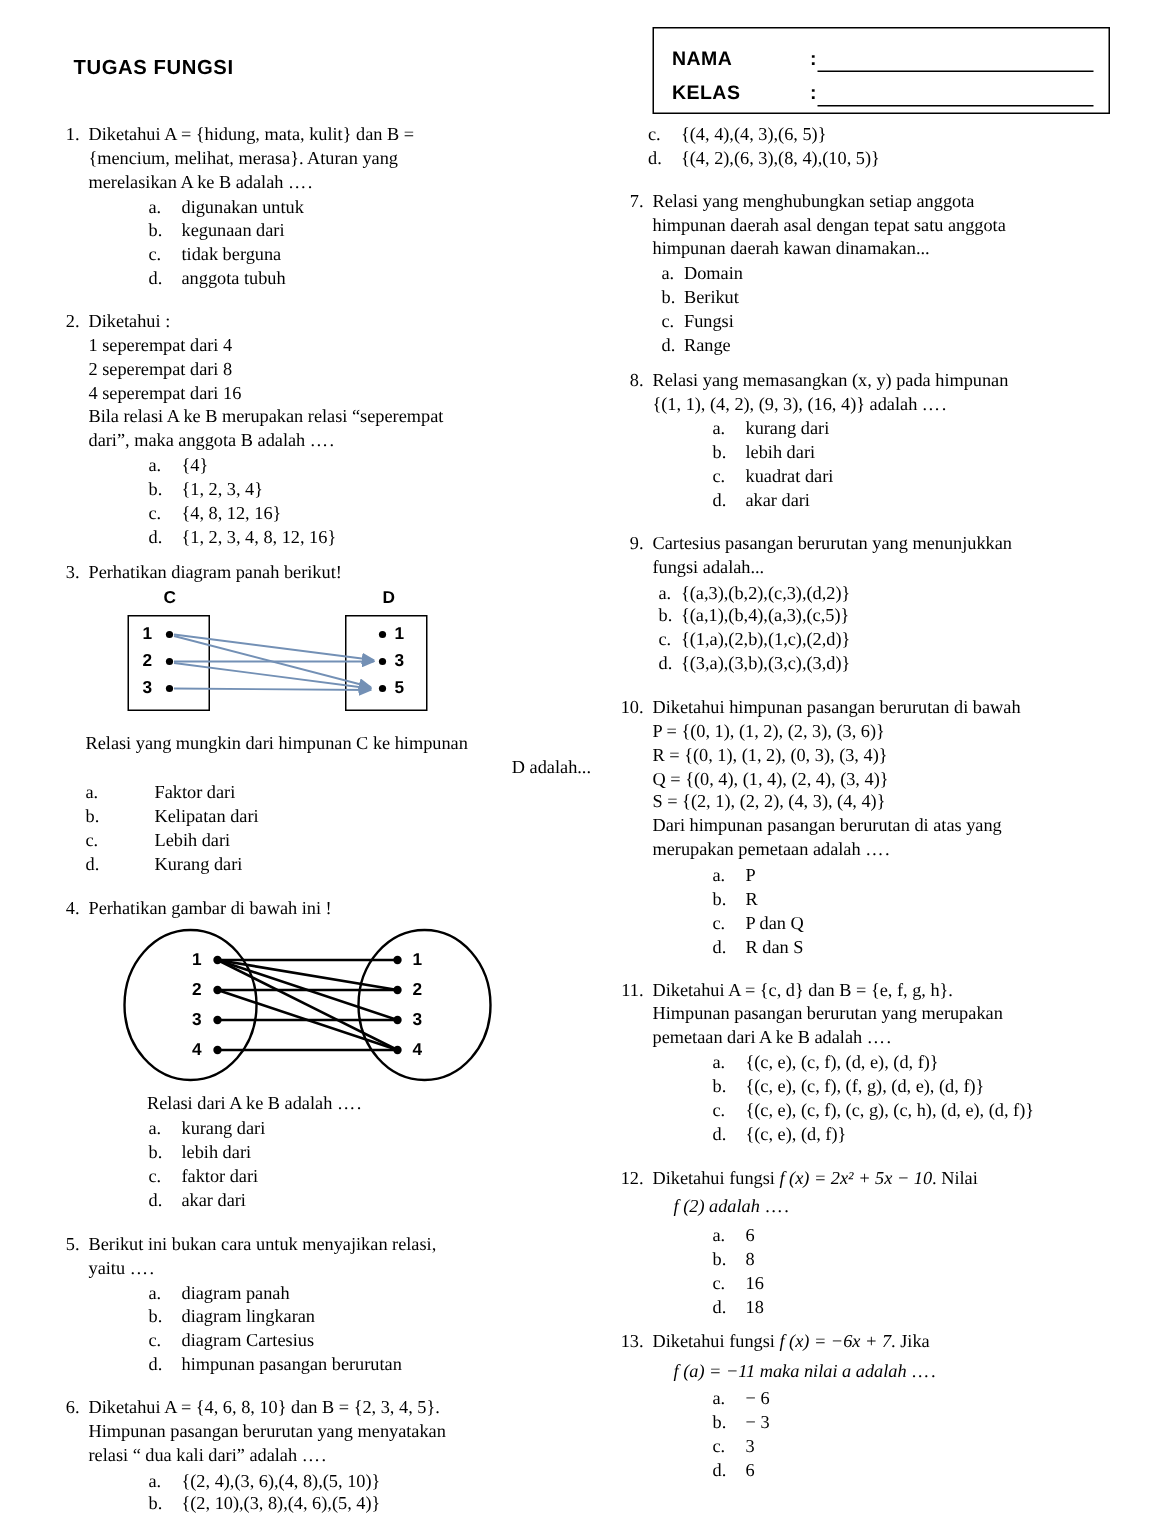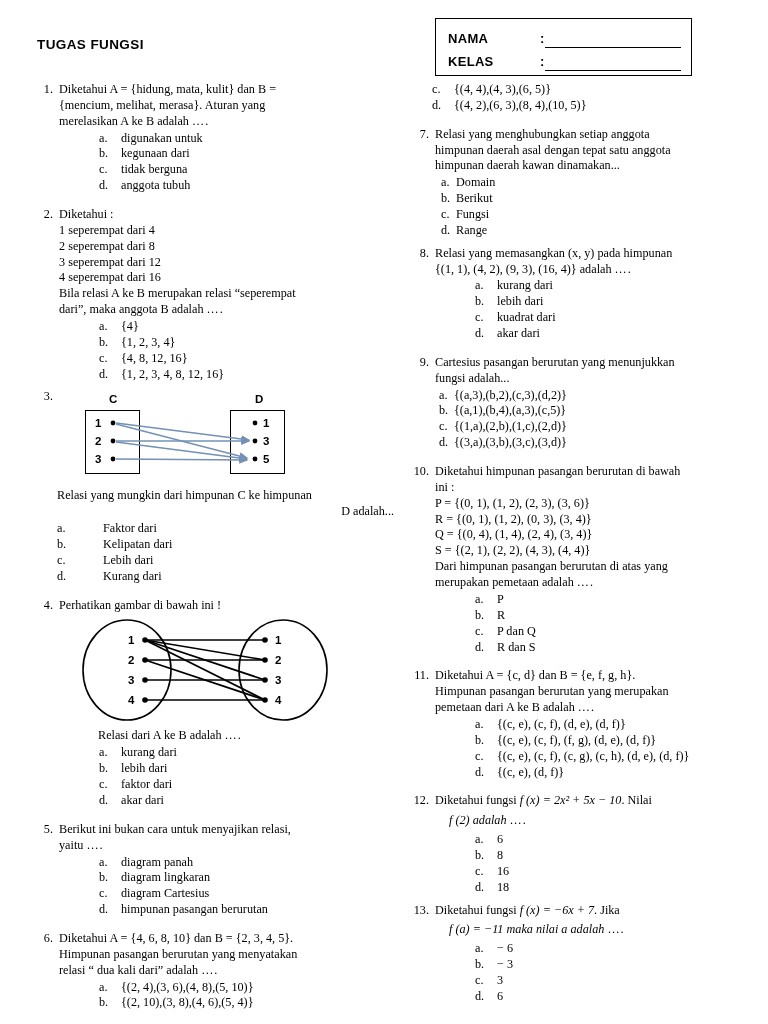--- a/index.html
+++ b/index.html
@@ -18,21 +18,21 @@
     position: relative;
     width: 768px; height: 1024px;
     padding: 0;
     overflow: hidden;
   }
 
   
   .id-box {
     position: absolute;
     left: 435px; top: 18px;
-    width: 257px; height: 58px;
+    width: 305px; height: 58px;
     border: 1.6px solid #000;
     padding: 6px 10px 4px 12px;
   }
   .id-row {
     display: flex;
     align-items: flex-end;
     height: 23px;
   }
   .id-label {
     font-family: "Liberation Sans", "DejaVu Sans", sans-serif;
@@ -50,21 +50,21 @@
   }
   .id-line {
     flex: 1 1 auto;
     border-bottom: 1.2px solid #000;
     height: 13px;
   }
 
   
   .doc-title {
     position: absolute;
-    left: 37px; top: 36px;
+    left: 49px; top: 36px;
     font-family: "Liberation Sans", "DejaVu Sans", sans-serif;
     font-weight: bold;
     font-size: 13.5px;
     letter-spacing: 0.4px;
   }
 
   
   .col {
     position: absolute;
     top: 82px;
@@ -195,21 +195,20 @@
         </div>
       </div>
     </div>
 
     <div class="q">
       <div class="q-num w1">2.</div>
       <div class="q-body">
         <div class="q-line">Diketahui :</div>
         <div class="q-line">1 seperempat dari 4</div>
         <div class="q-line">2 seperempat dari 8</div>
-        <div class="q-line">3 seperempat dari 12</div>
         <div class="q-line">4 seperempat dari 16</div>
         <div class="q-line">Bila relasi A ke B merupakan relasi “seperempat</div>
         <div class="q-line">
           <span>dari”, maka anggota B adalah</span>
           <span class="dots">….</span>
         </div>
         <div class="opts">
           <div class="opt">
             <span class="opt-key">a.</span>
             <span class="opt-txt">{4}</span>
@@ -226,20 +225,21 @@
             <span class="opt-key">d.</span>
             <span class="opt-txt">{1, 2, 3, 4, 8, 12, 16}</span>
           </div>
         </div>
       </div>
     </div>
 
     <div class="q tight">
       <div class="q-num w1">3.</div>
       <div class="q-body">
+        <div class="q-line">Perhatikan diagram panah berikut!</div>
 
         <div class="diag3">
           <span class="set-label" style="left:42px; top:0px;">C</span>
           <span class="set-label" style="left:188px; top:0px;">D</span>
 
           <div class="rect-box" style="left:18px; top:18px; width:55px; height:64px;"></div>
           <div class="rect-box" style="left:163px; top:18px; width:55px; height:64px;"></div>
 
           <svg width="300" height="92">
 
@@ -516,21 +516,20 @@
             <span class="opt-txt">{(3,a),(3,b),(3,c),(3,d)}</span>
           </div>
         </div>
       </div>
     </div>
 
     <div class="q">
       <div class="q-num w2">10.</div>
       <div class="q-body">
         <div class="q-line">Diketahui himpunan pasangan berurutan di bawah</div>
-        <div class="q-line">ini :</div>
         <div class="q-line">P = {(0, 1), (1, 2), (2, 3), (3, 6)}</div>
         <div class="q-line">R = {(0, 1), (1, 2), (0, 3), (3, 4)}</div>
         <div class="q-line">Q = {(0, 4), (1, 4), (2, 4), (3, 4)}</div>
         <div class="q-line">S = {(2, 1), (2, 2), (4, 3), (4, 4)}</div>
         <div class="q-line">Dari himpunan pasangan berurutan di atas yang</div>
         <div class="q-line">
           <span>merupakan pemetaan adalah</span>
           <span class="dots">….</span>
         </div>
         <div class="opts">

